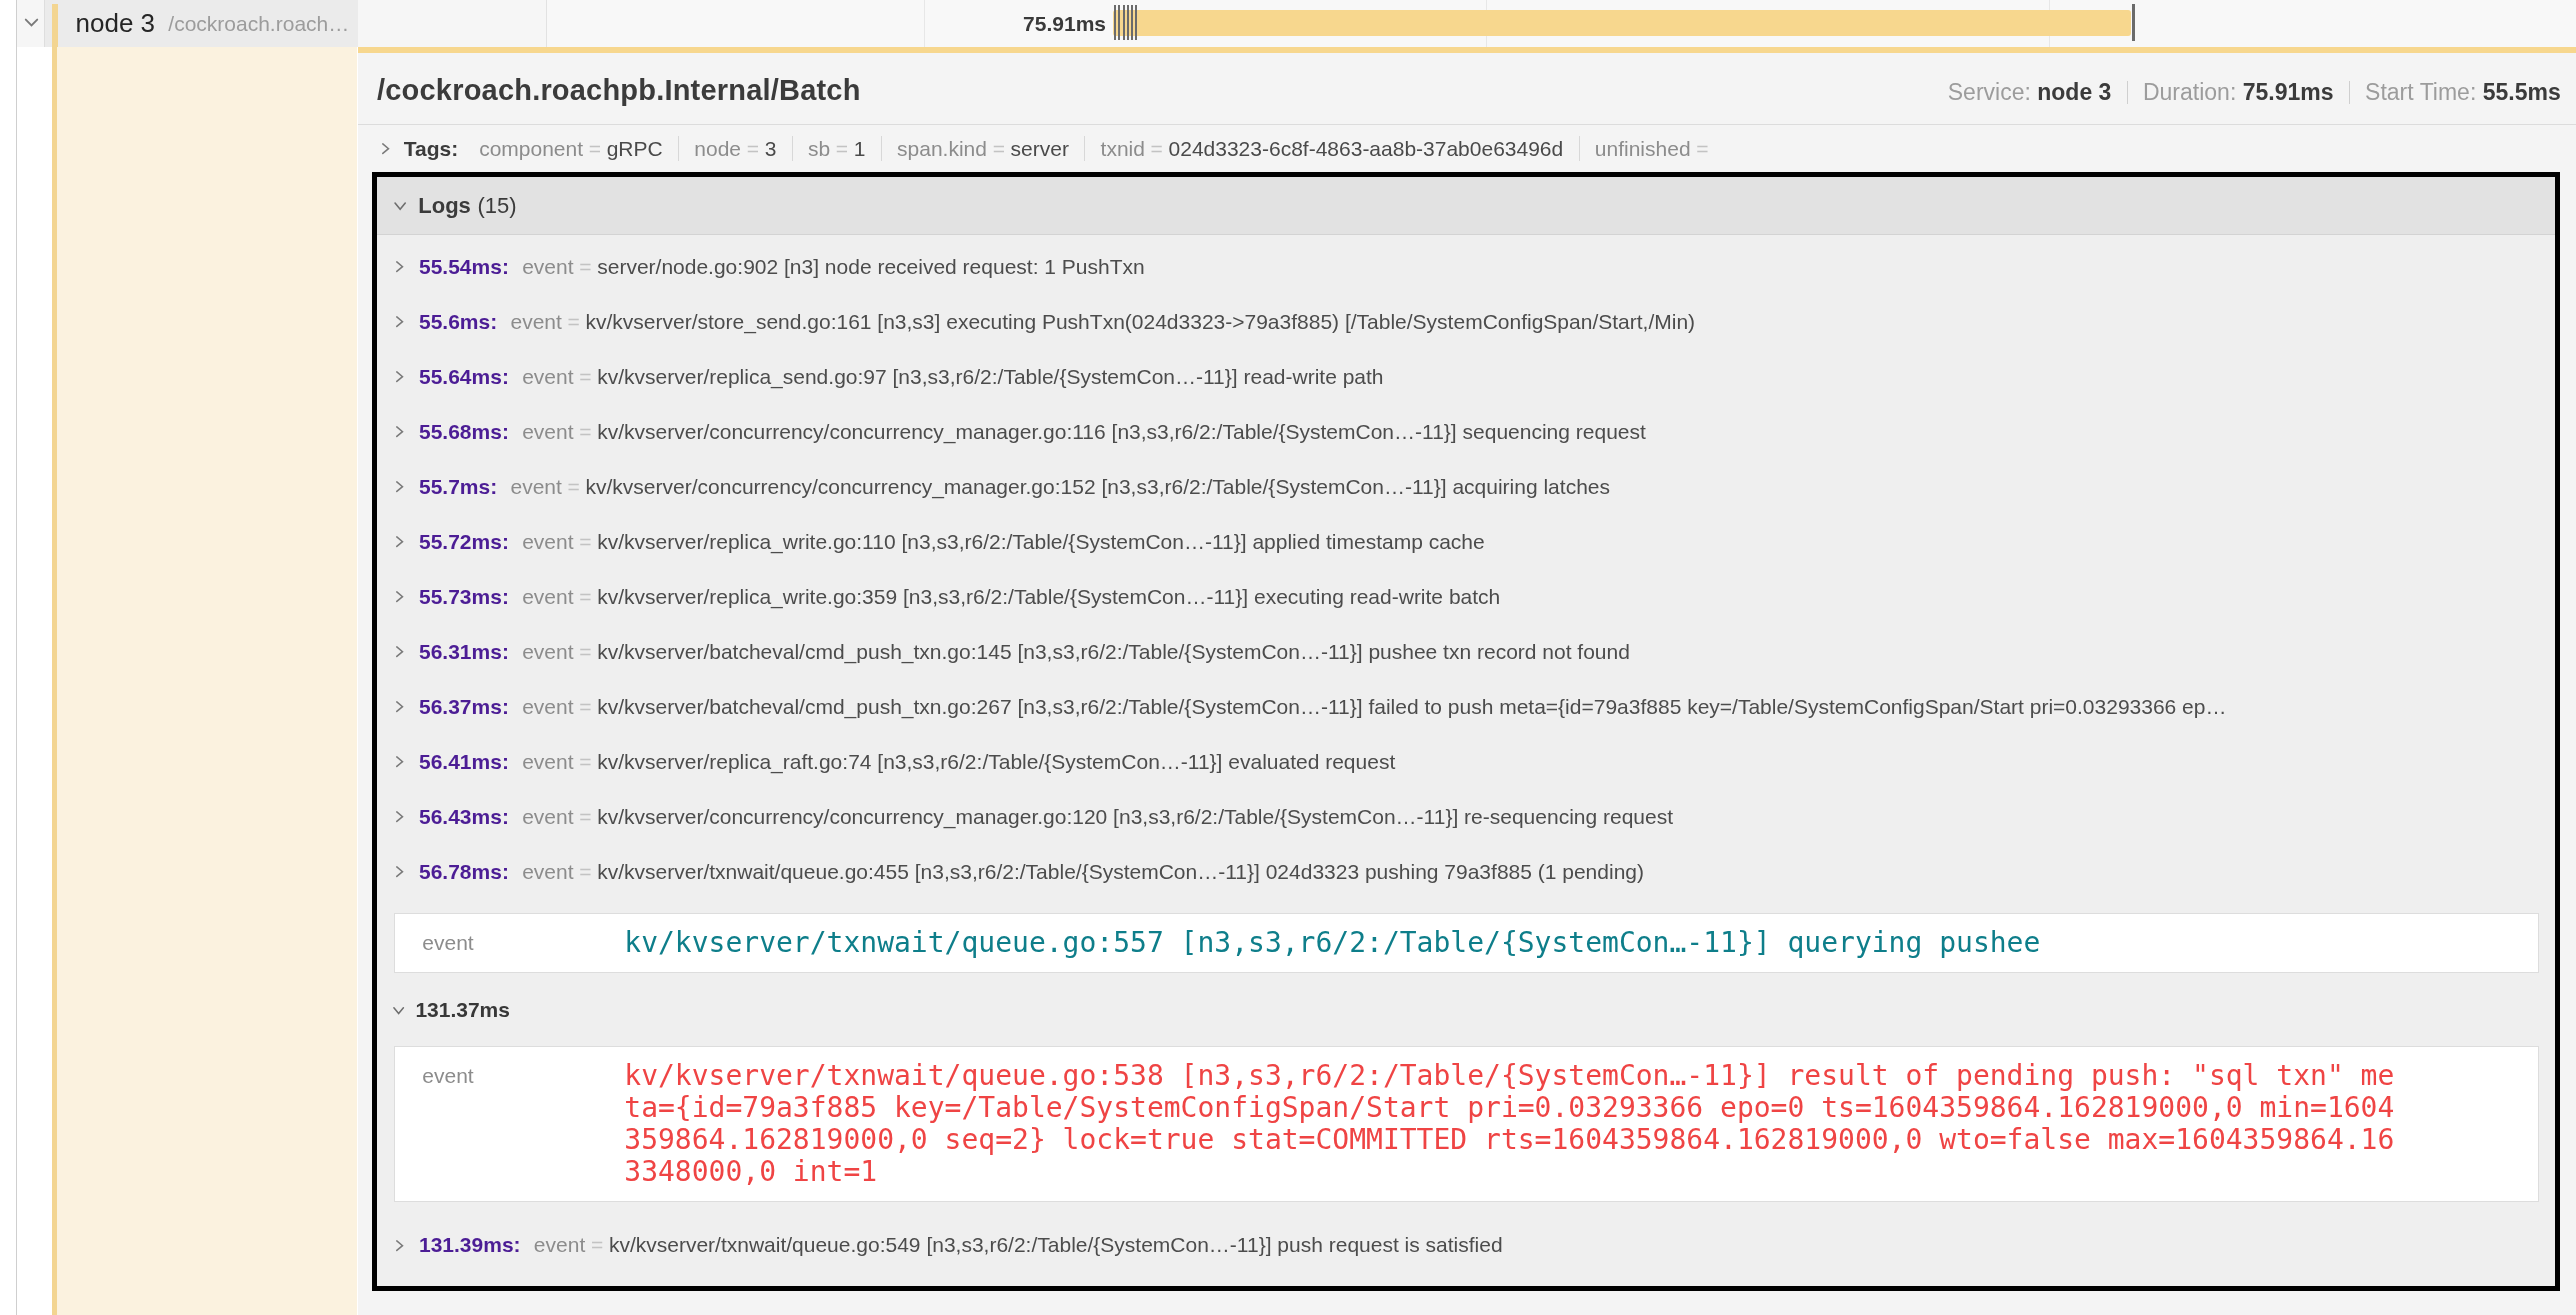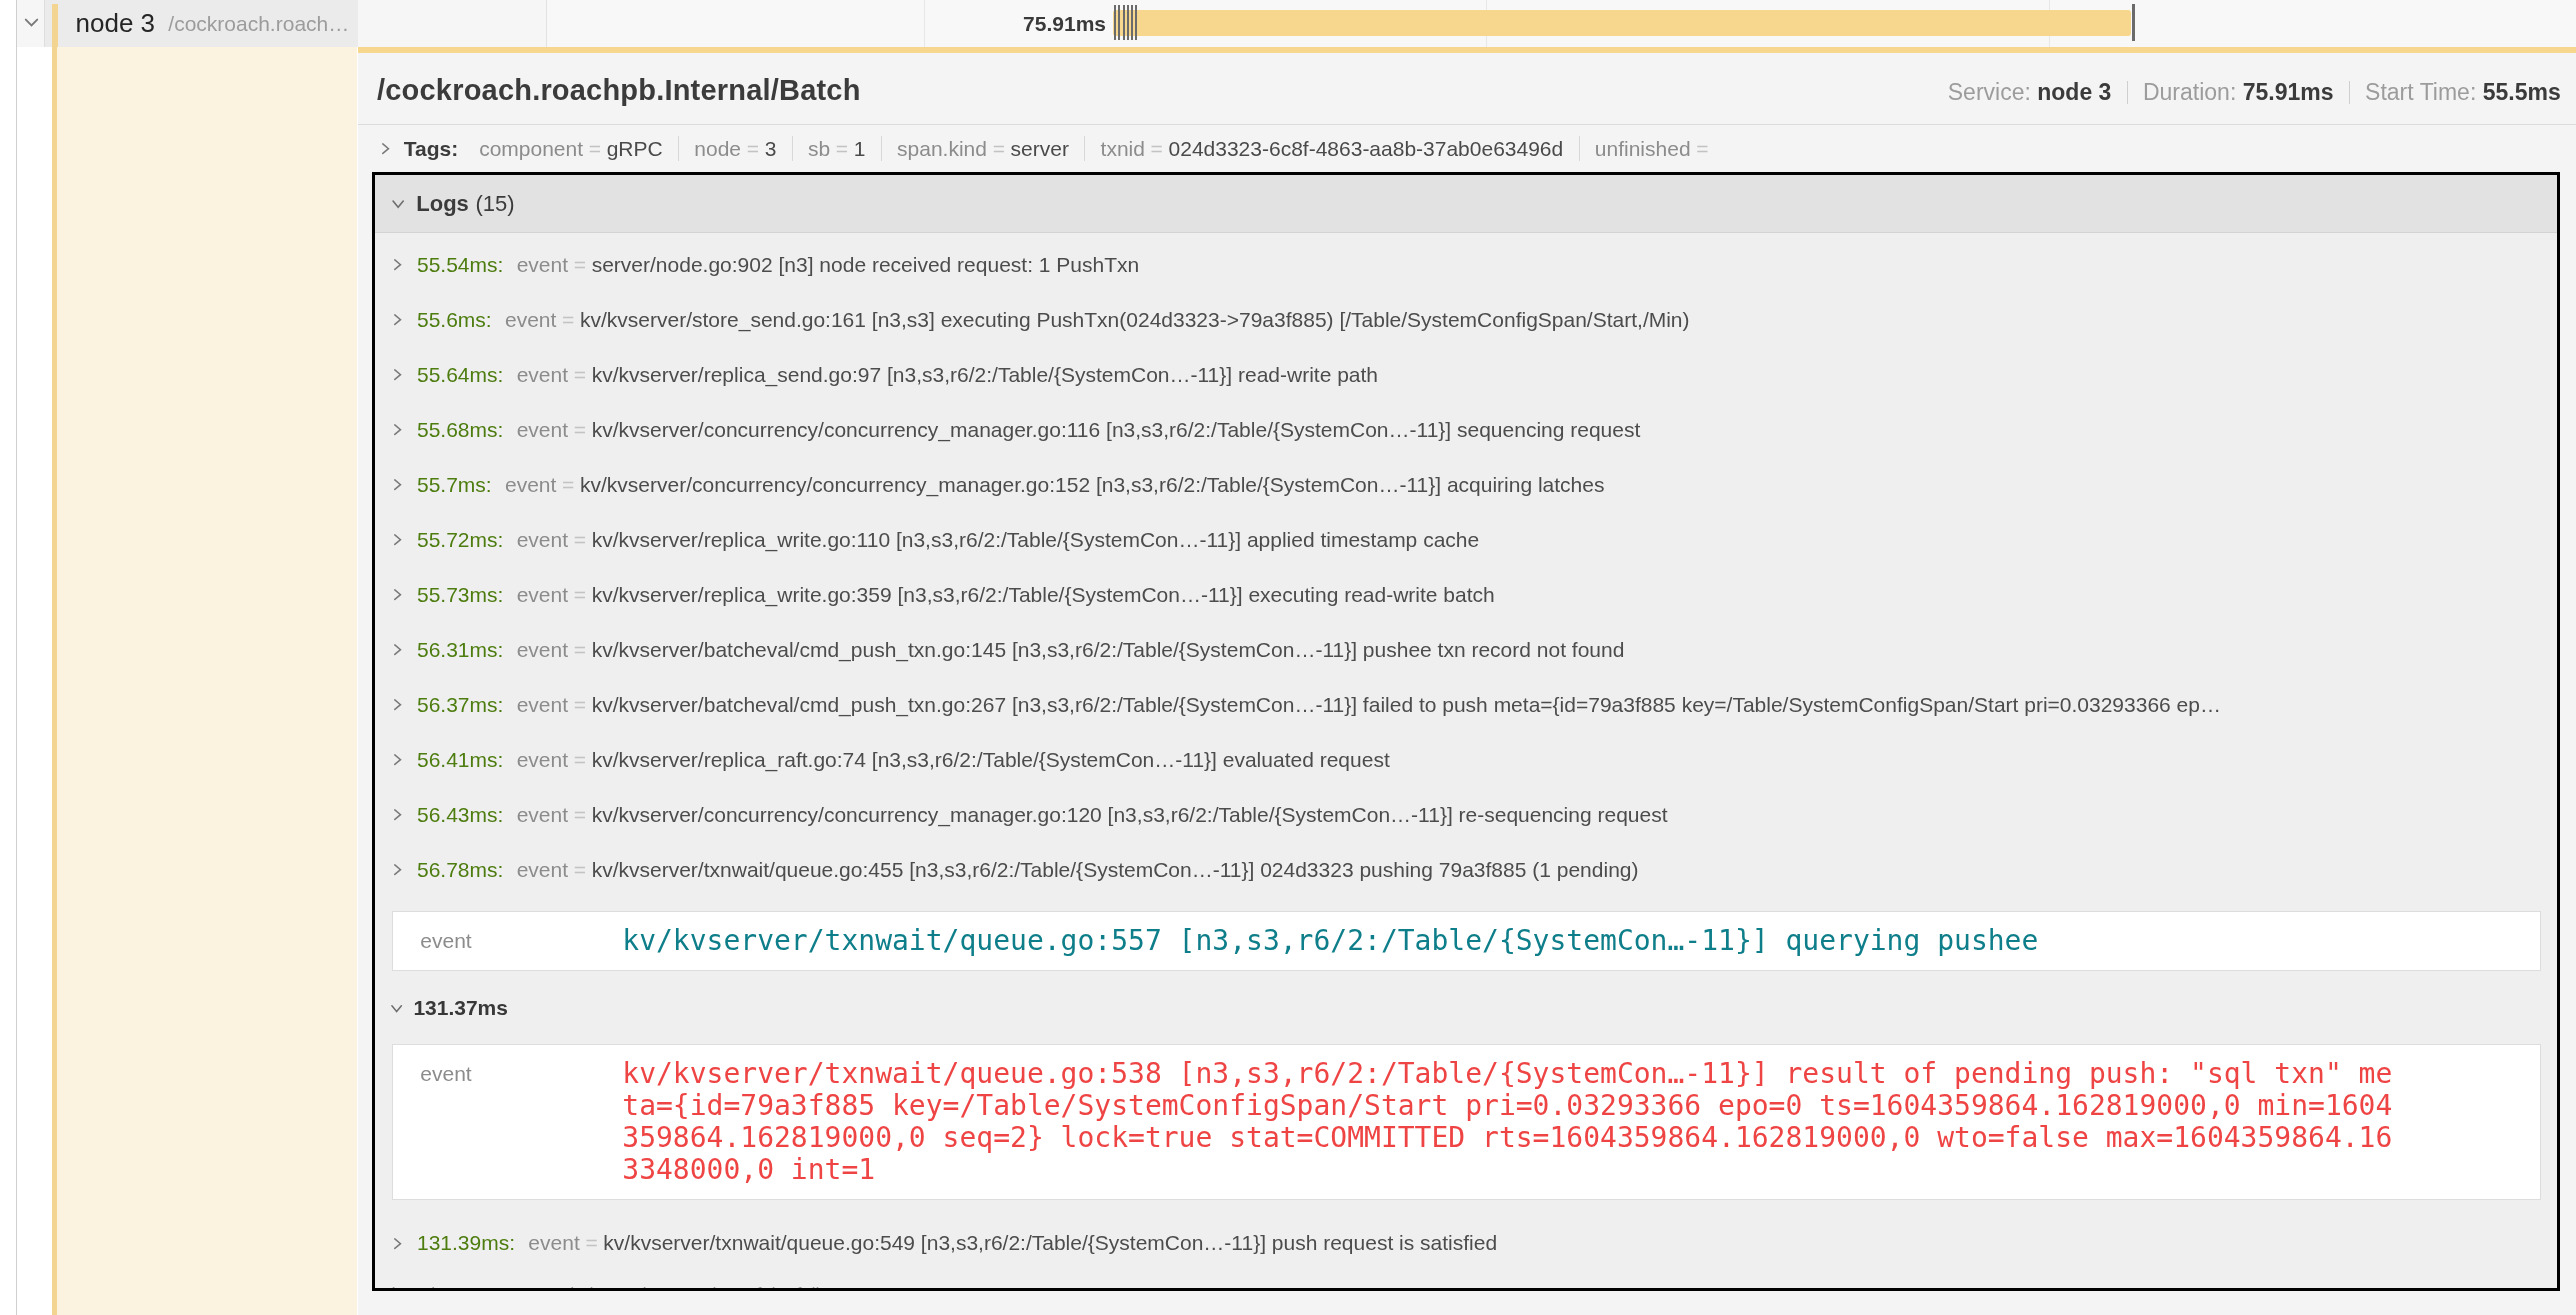--- a/index.html
+++ b/index.html
@@ -46,30 +46,30 @@
   .tags-row{display:flex;align-items:center;padding:11.4px 0 11.4px 21px;font-size:21px;white-space:nowrap;overflow:hidden;}
   .tags-label{font-weight:bold;color:#3b3b3b;margin:0 5.7px 0 11.4px;}
   .tag-item{padding:0 15.3px;display:inline-flex;align-items:baseline;}
   .tag-key{color:#8c8c8c;}
   .tag-eq{color:#c3c3c3;margin:0 5.7px;}
   .tag-val{color:#4a4a4a;}
   .tag-sep{width:1px;height:25px;background:#d8d8d8;align-self:center;}
   
   .logs-box{
     margin:0 16px 0 14.3px;height:1119px;box-sizing:border-box;
-    border:3px solid #000000;background:#efefef;overflow:hidden;
+    border:5px solid #000000;background:#efefef;overflow:hidden;
   }
   .logs-header{
     display:flex;align-items:center;background:#e2e2e2;border-bottom:1px solid #d3d3d3;
     height:58px;padding-left:15.3px;font-size:22px;color:#3b3b3b;box-sizing:border-box;
   }
   .logs-header .ttl{font-weight:bold;margin:0 6.7px 0 11.4px;}
   .logs-list{padding-top:3.8px;}
   .log-row{display:flex;align-items:center;height:55px;padding-left:16px;font-size:21px;white-space:nowrap;overflow:hidden;}
-  .log-row .ts{font-weight:normal;color:#4d7c0f;margin:0 13.3px 0 12.4px;text-align:right;}
+  .log-row .ts{font-weight:bold;color:#4c1d95;margin:0 13.3px 0 12.4px;text-align:right;}
   .log-row .k{color:#8c8c8c;}
   .log-row .eq{color:#c3c3c3;margin:0 5.7px;}
   .log-row .v{color:#4c4c4c;}
   .log-exp-header{display:flex;align-items:center;height:44px;padding-left:14.3px;font-size:21px;}
   .log-exp-header .ts{font-weight:bold;color:#383838;margin-left:10.5px;}
   .event-card{
     margin:13.3px 16px 15.3px 17px;background:#ffffff;border:1px solid #dddddd;
     display:flex;padding:13.3px 0;
   }
   .event-card .key{width:229px;box-sizing:border-box;padding-left:27px;font-size:21px;color:#8c8c8c;flex:none;padding-top:3.8px;}

